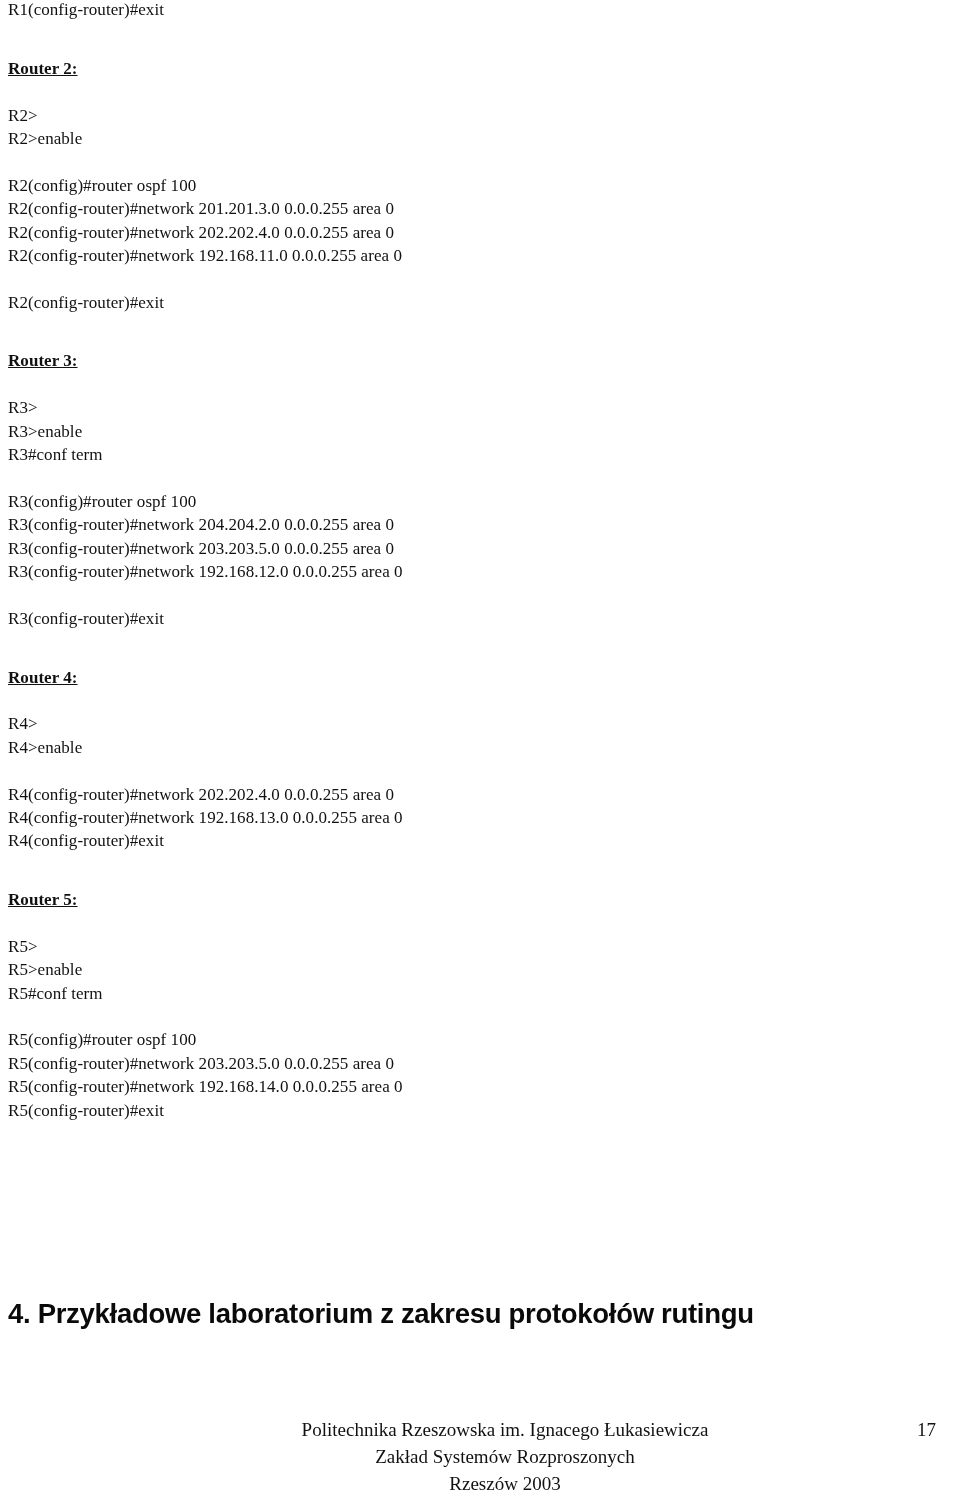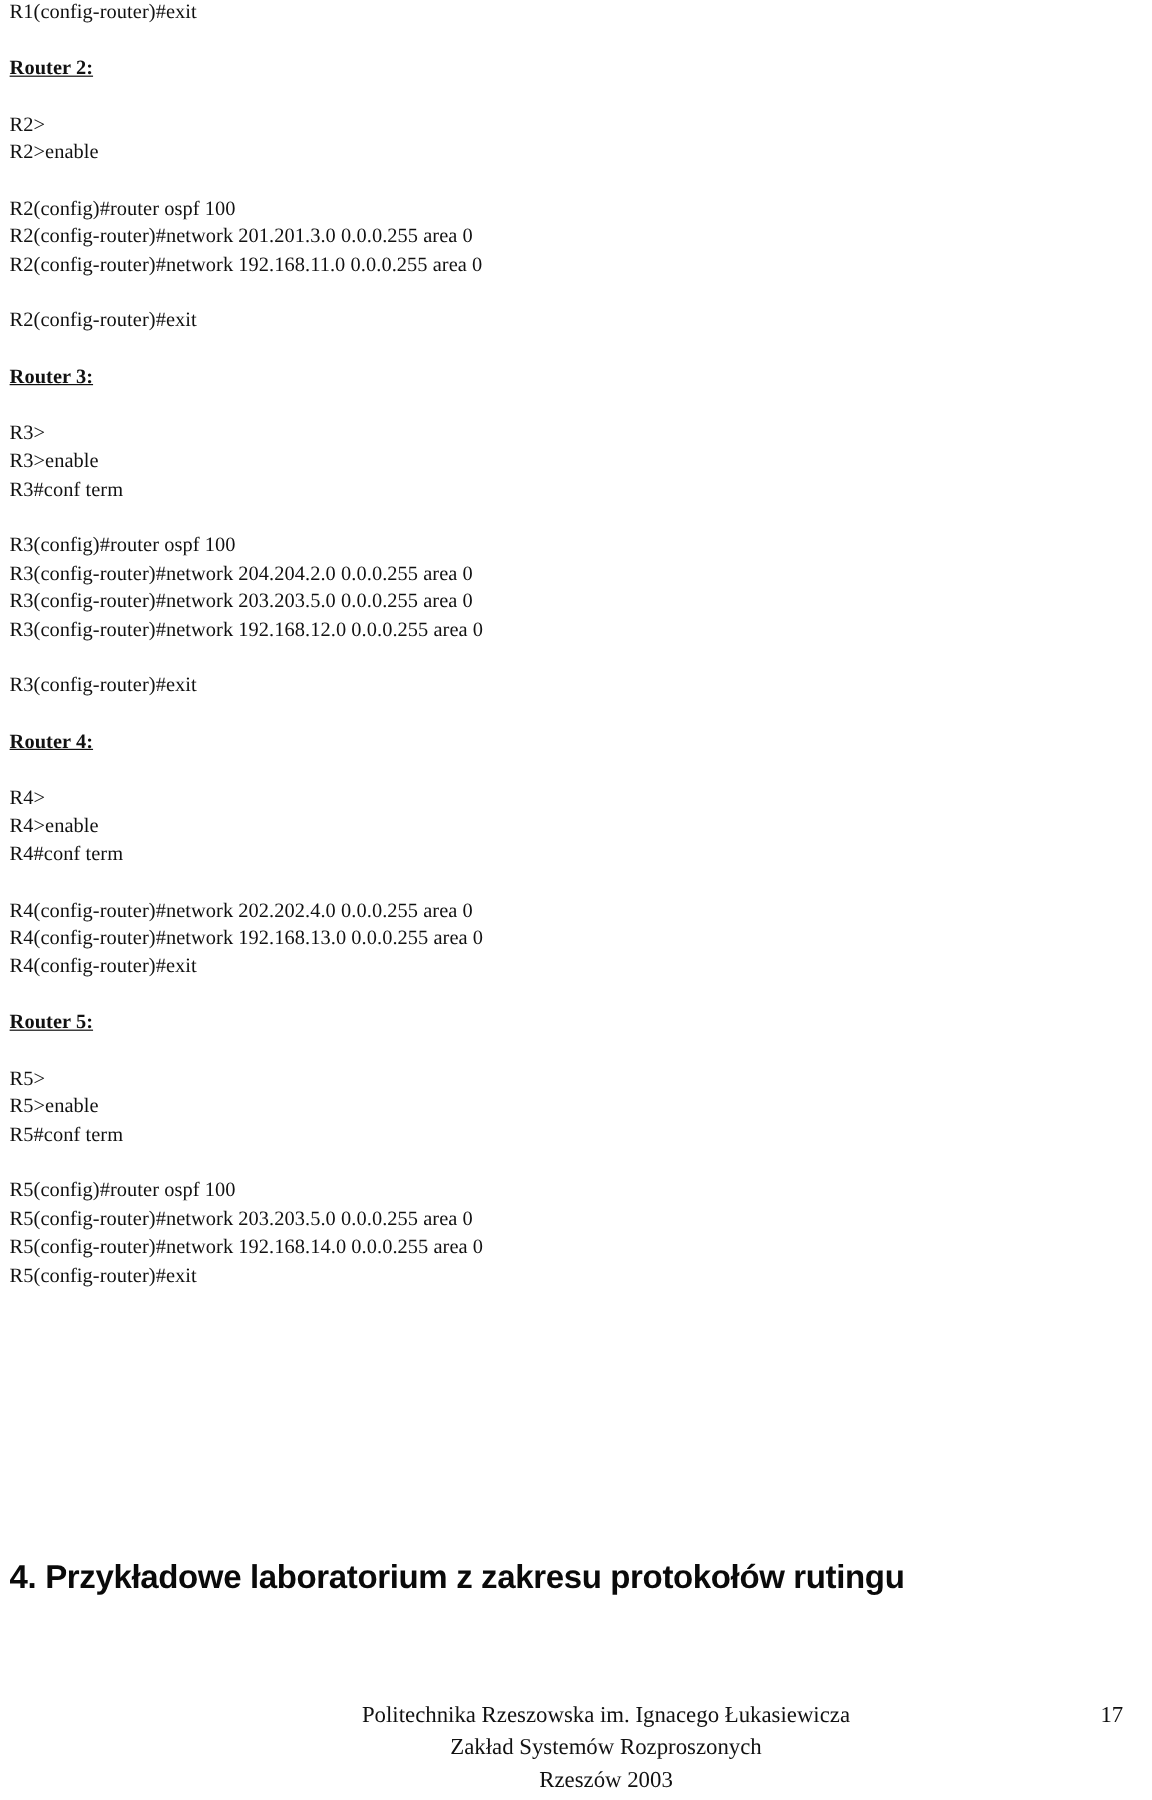--- a/index.html
+++ b/index.html
@@ -47,20 +47,21 @@
 
   .line.heading {
     font-weight: bold;
     text-decoration: underline;
     text-underline-offset: 1px;
     display: inline-block;
   }
 
   .heading-row {
     height: 23.4px;
+    margin-top: 12px;
   }
 
   
   .section-title {
     position: absolute;
     left: 8px;
     top: 1250px;
     width: 930px;
     font-family: "Liberation Sans", "DejaVu Sans", sans-serif;
     font-weight: bold;
@@ -118,20 +119,21 @@
   <div class="transcript">
       <div class="line">R1(config-router)#exit</div>
       <div class="line blank">&nbsp;</div>
       <div class="heading-row"><span class="line heading">Router 2:</span></div>
       <div class="line blank">&nbsp;</div>
       <div class="line">R2&gt;</div>
       <div class="line">R2&gt;enable</div>
       <div class="line blank">&nbsp;</div>
       <div class="line">R2(config)#router ospf 100</div>
       <div class="line">R2(config-router)#network 201.201.3.0 0.0.0.255 area 0</div>
+      <div class="line">R2(config-router)#network 202.202.4.0 0.0.0.255 area 0</div>
       <div class="line">R2(config-router)#network 192.168.11.0 0.0.0.255 area 0</div>
       <div class="line blank">&nbsp;</div>
       <div class="line">R2(config-router)#exit</div>
       <div class="line blank">&nbsp;</div>
       <div class="heading-row"><span class="line heading">Router 3:</span></div>
       <div class="line blank">&nbsp;</div>
       <div class="line">R3&gt;</div>
       <div class="line">R3&gt;enable</div>
       <div class="line">R3#conf term</div>
       <div class="line blank">&nbsp;</div>
@@ -139,21 +141,20 @@
       <div class="line">R3(config-router)#network 204.204.2.0 0.0.0.255 area 0</div>
       <div class="line">R3(config-router)#network 203.203.5.0 0.0.0.255 area 0</div>
       <div class="line">R3(config-router)#network 192.168.12.0 0.0.0.255 area 0</div>
       <div class="line blank">&nbsp;</div>
       <div class="line">R3(config-router)#exit</div>
       <div class="line blank">&nbsp;</div>
       <div class="heading-row"><span class="line heading">Router 4:</span></div>
       <div class="line blank">&nbsp;</div>
       <div class="line">R4&gt;</div>
       <div class="line">R4&gt;enable</div>
-      <div class="line">R4#conf term</div>
       <div class="line blank">&nbsp;</div>
       <div class="line">R4(config-router)#network 202.202.4.0 0.0.0.255 area 0</div>
       <div class="line">R4(config-router)#network 192.168.13.0 0.0.0.255 area 0</div>
       <div class="line">R4(config-router)#exit</div>
       <div class="line blank">&nbsp;</div>
       <div class="heading-row"><span class="line heading">Router 5:</span></div>
       <div class="line blank">&nbsp;</div>
       <div class="line">R5&gt;</div>
       <div class="line">R5&gt;enable</div>
       <div class="line">R5#conf term</div>

